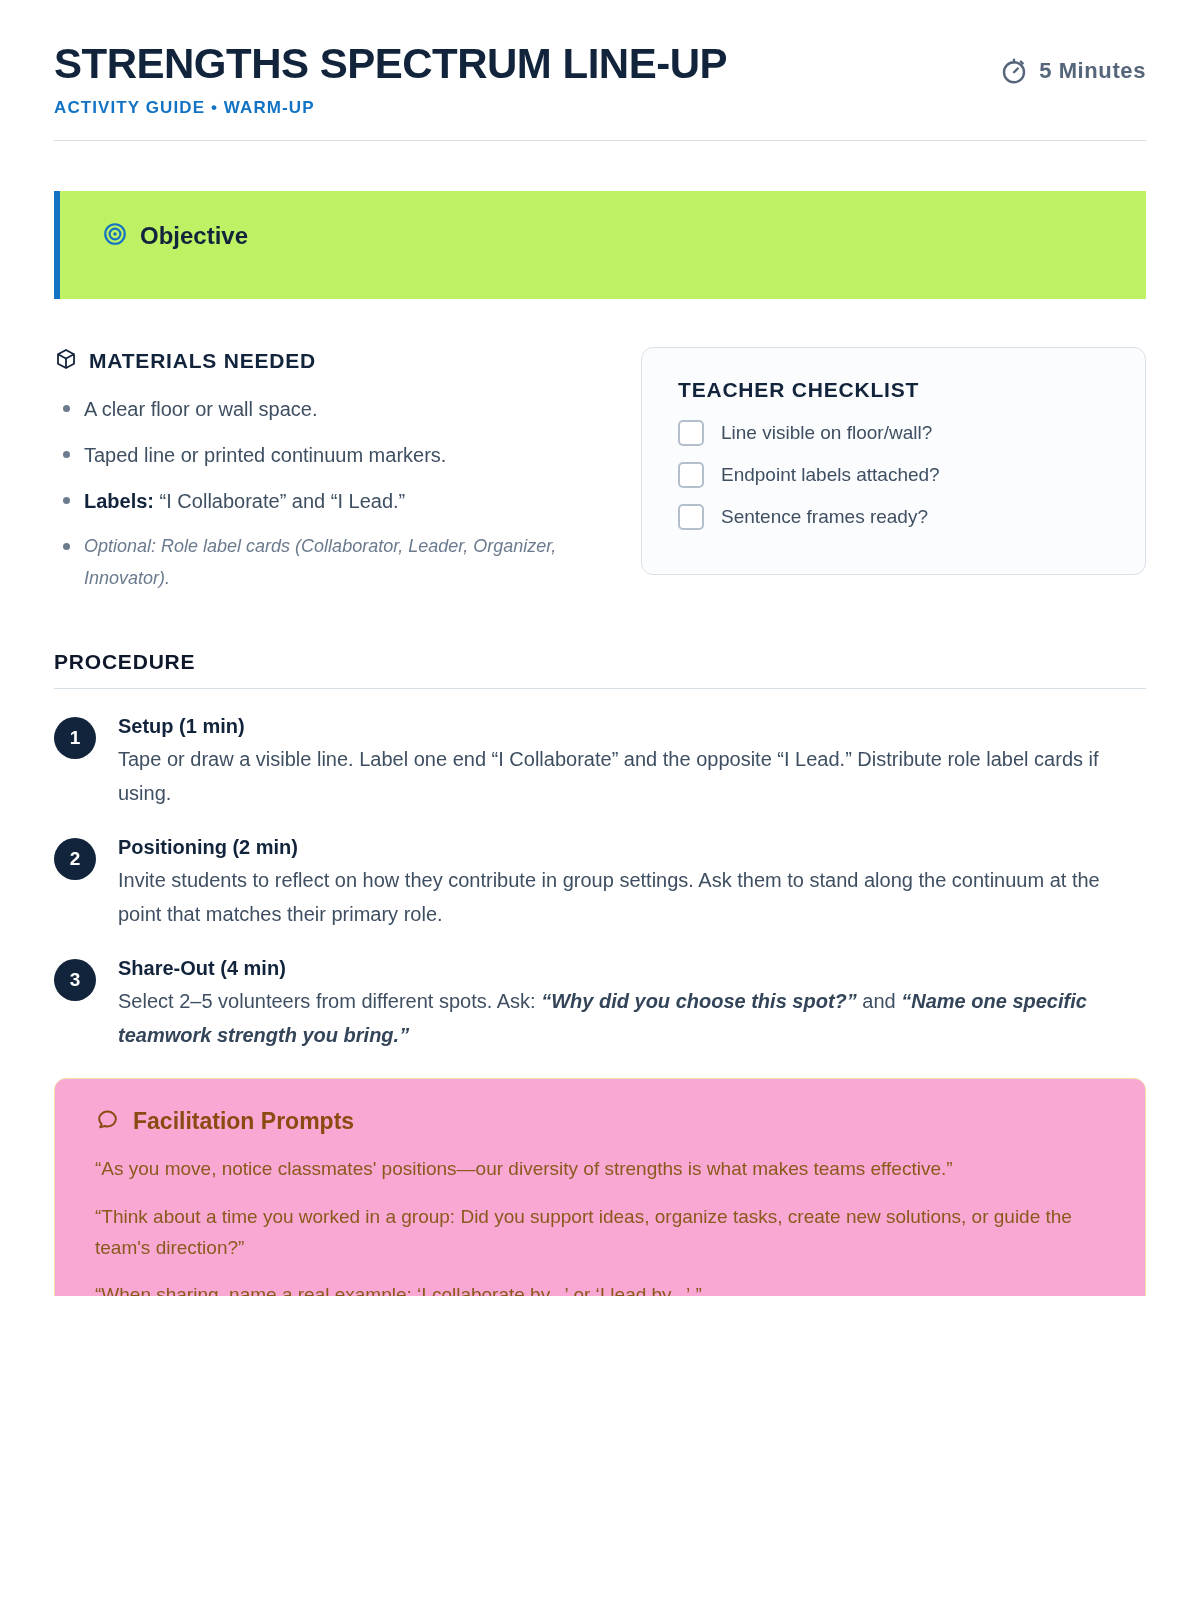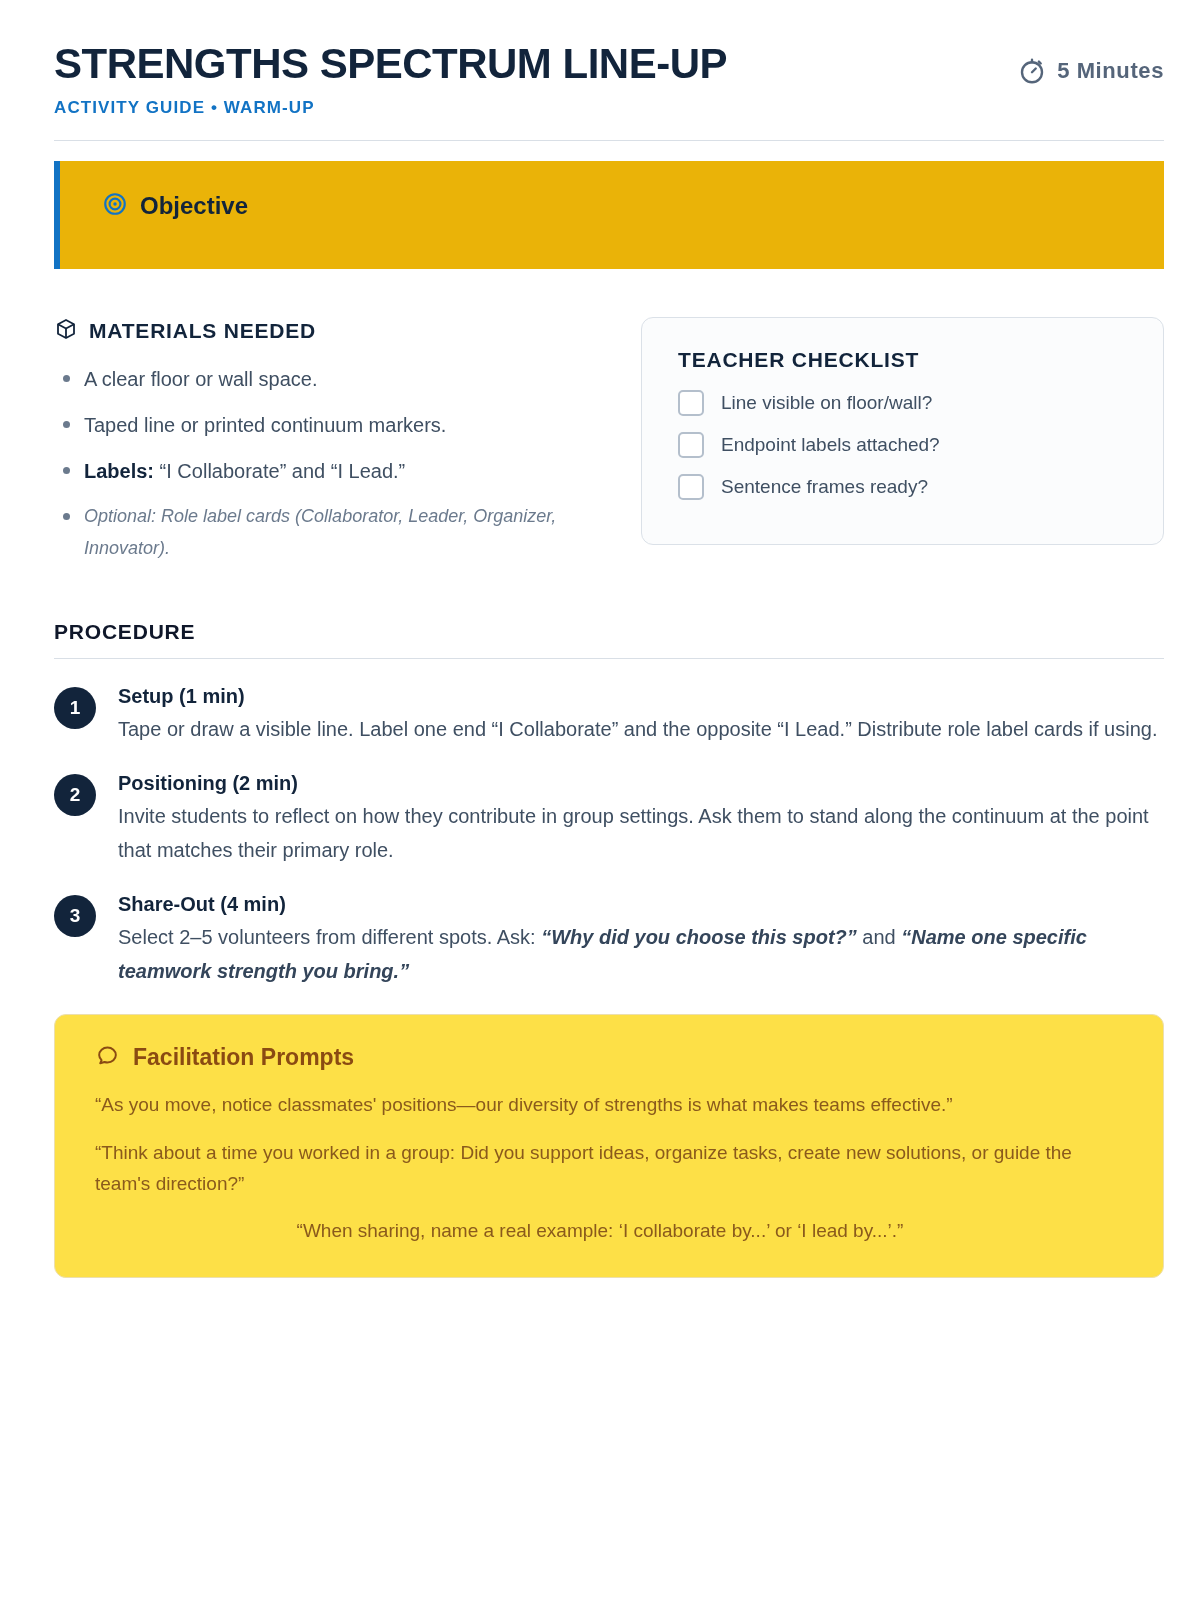--- a/index.html
+++ b/index.html
@@ -8,21 +8,21 @@
     padding: 0;
     width: 1200px;
     height: 1600px;
     background: #ffffff;
     font-family: "Liberation Sans", sans-serif;
     -webkit-font-smoothing: antialiased;
   }
   .page {
     width: 1200px;
     height: 1296px;
-    padding: 42px 36px 0 54px;
+    padding: 42px 54px 0 54px;
     position: relative;
     overflow: hidden;
   }
 
   
   .header-row {
     display: flex;
     align-items: flex-start;
     justify-content: space-between;
   }
@@ -56,22 +56,22 @@
     text-transform: uppercase;
   }
   .rule {
     margin-top: 22px;
     border-top: 1px solid #d9dfe6;
     width: 100%;
   }
 
   
   .objective {
-    margin-top: 20px;
-    background: #eab308;
+    margin-top: 50px;
+    background: #bef264;
     border-left: 6px solid #1273c4;
     padding: 30px 40px 32px 42px;
   }
   .objective-head {
     display: flex;
     align-items: center;
     gap: 12px;
     margin-bottom: 16px;
   }
   .objective-head .label {
@@ -216,21 +216,21 @@
   .step-text {
     font-size: 20px;
     line-height: 1.7;
     color: #3f4f62;
   }
   .step-text i { font-style: italic; font-weight: bold; color: #34455a; }
 
   
   .prompts {
     margin-top: 26px;
-    background: #fde047;
+    background: #f9a8d4;
     border: 1px solid #ecdfae;
     border-radius: 12px;
     padding: 28px 36px 30px 40px;
   }
   .prompts-head {
     display: flex;
     align-items: center;
     gap: 13px;
     margin-bottom: 18px;
   }
@@ -239,21 +239,21 @@
     font-weight: bold;
     color: #8a4b12;
   }
   .prompt-item {
     color: #8a5a1c;
     font-size: 19px;
     line-height: 1.62;
     margin-bottom: 17px;
     max-width: 1010px;
   }
-  .prompt-item:last-child { margin-bottom: 0; text-align: center; }
+  .prompt-item:last-child { margin-bottom: 0; }
 </style>
 </head>
 <body>
 
 <div class="page">
 
   <div class="header-row">
     <h1 class="title">Strengths Spectrum Line-Up</h1>
     <div class="timer">
       <span>

